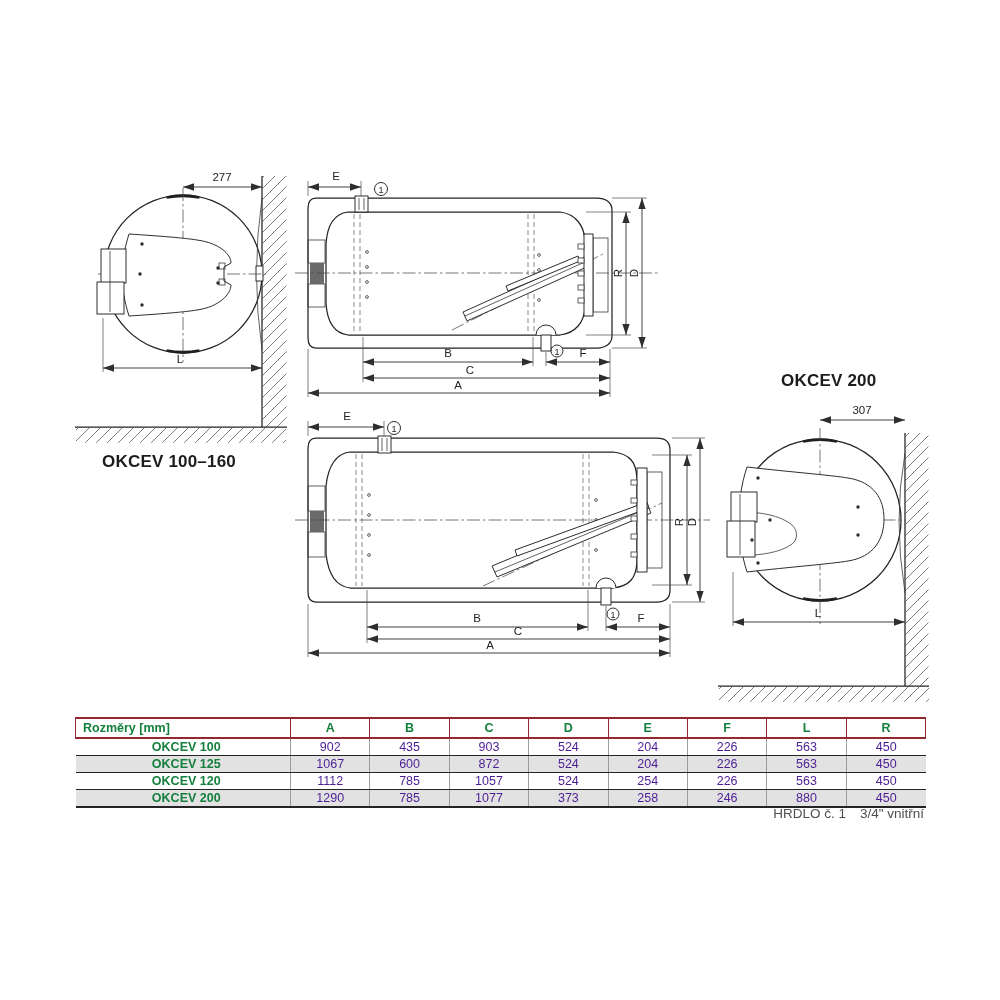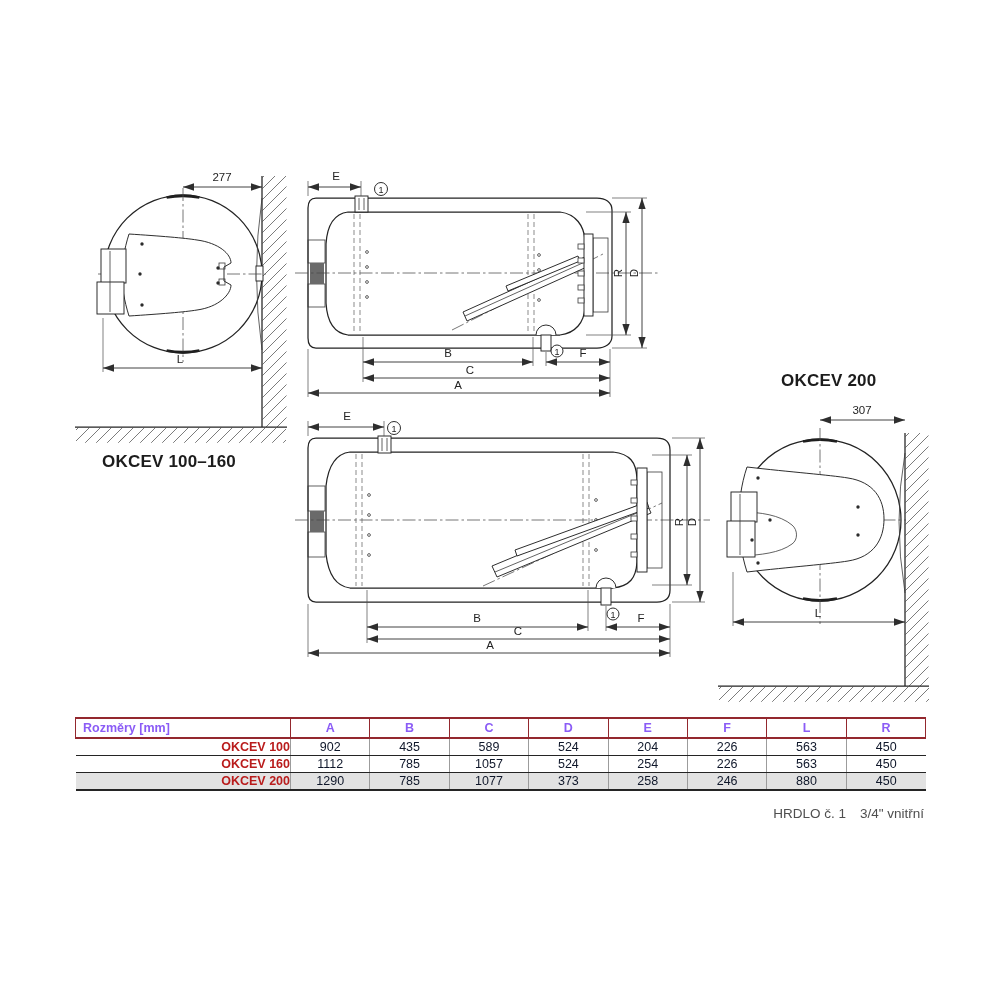--- a/index.html
+++ b/index.html
@@ -22,32 +22,32 @@
   
   .dims-table{
     position:absolute;left:75px;top:717px;width:850px;
     border-collapse:collapse;table-layout:fixed;
   }
   .dims-table th,.dims-table td{
     padding:0;height:16px;line-height:16px;font-size:12.5px;overflow:hidden;
   }
   .dims-table thead tr{height:20px;}
   .dims-table thead th{
-    color:#8b5cf6;font-weight:bold;background:#ffffff;
+    color:#15803d;font-weight:bold;background:#ffffff;
     border:1.5px solid #93282e;border-top-width:2.4px;border-bottom-width:2px;
     text-align:center;
   }
   .dims-table thead th.rowhead{text-align:left;padding-left:7px;}
   .dims-table tbody td{
-    color:#0f172a;text-align:center;border-bottom:1.6px solid #242424;
+    color:#4c1d95;text-align:center;border-bottom:1.6px solid #242424;
   }
   .dims-table tbody td + td{border-left:1px solid #9c9c9c;}
   .dims-table tbody tr:last-child td{border-bottom-width:2.2px;}
   .dims-table tbody td.name{
-    font-weight:bold;color:#b91c1c;text-align:right;padding-left:7px;
+    font-weight:bold;color:#15803d;text-align:center;padding-left:7px;
   }
   .dims-table tbody tr.alt{background:#e2e2e2;}
 
   .footnote{
     position:absolute;right:76px;top:806px;color:#4f4f4f;font-size:13.5px;
     white-space:nowrap;
   }
   .footnote .gap{display:inline-block;width:14px;}
 </style>
 </head>
@@ -340,29 +340,40 @@
       <th>F</th>
       <th>L</th>
       <th>R</th>
     </tr>
   </thead>
   <tbody>
     <tr>
       <td class="name">OKCEV 100</td>
       <td>902</td>
       <td>435</td>
-      <td>589</td>
+      <td>903</td>
       <td>524</td>
       <td>204</td>
       <td>226</td>
       <td>563</td>
       <td>450</td>
     </tr>
+    <tr class="alt">
+      <td class="name">OKCEV 125</td>
+      <td>1067</td>
+      <td>600</td>
+      <td>872</td>
+      <td>524</td>
+      <td>204</td>
+      <td>226</td>
+      <td>563</td>
+      <td>450</td>
+    </tr>
     <tr>
-      <td class="name">OKCEV 160</td>
+      <td class="name">OKCEV 120</td>
       <td>1112</td>
       <td>785</td>
       <td>1057</td>
       <td>524</td>
       <td>254</td>
       <td>226</td>
       <td>563</td>
       <td>450</td>
     </tr>
     <tr class="alt">

